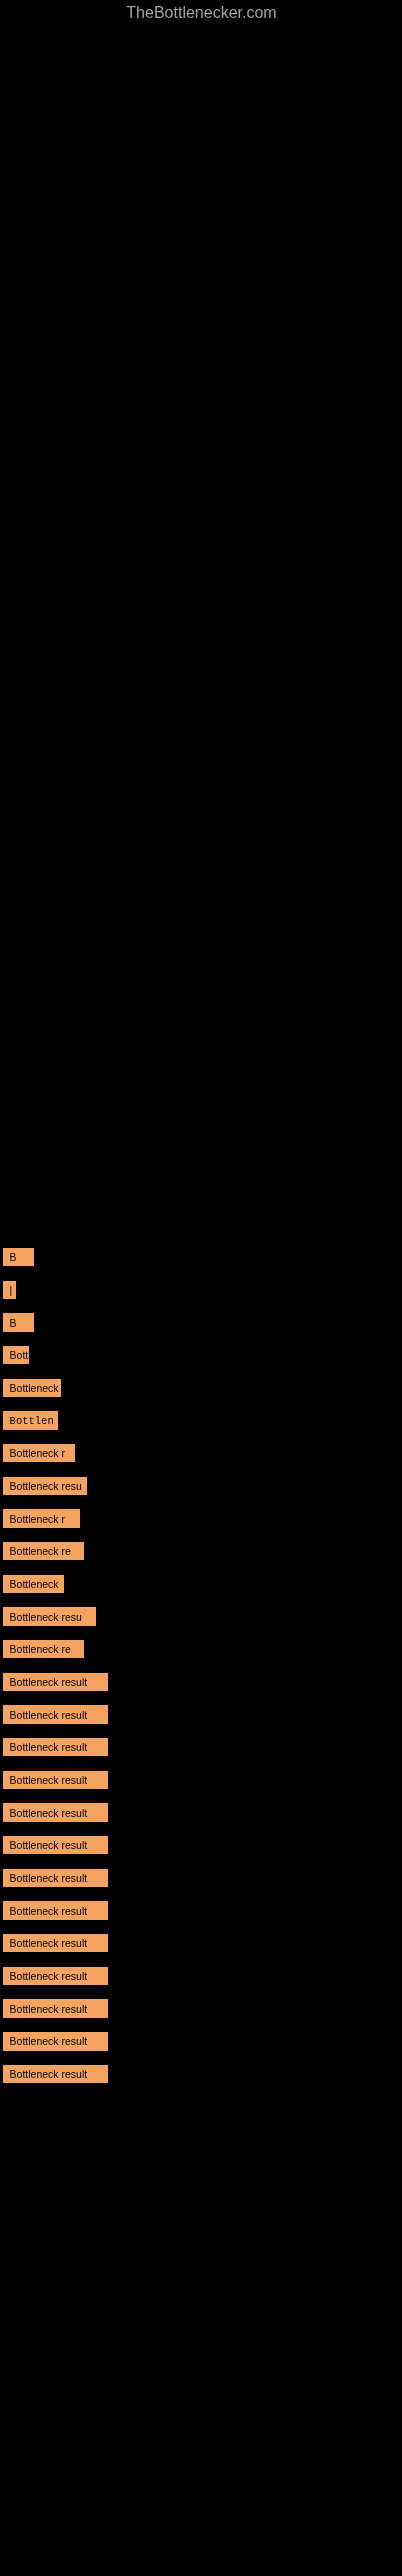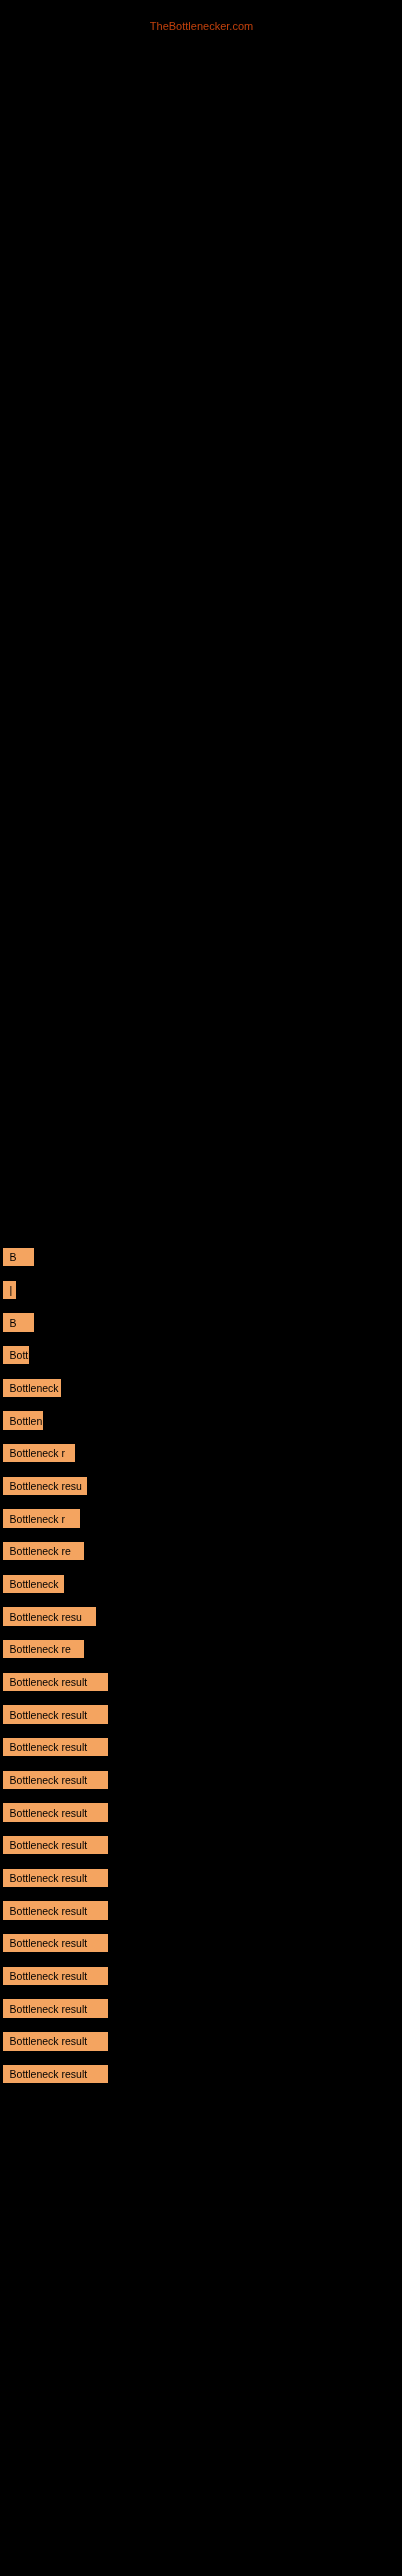--- a/index.html
+++ b/index.html
@@ -8,24 +8,24 @@
       box-sizing: border-box;
     }
     body {
       background-color: #000000;
       width: 403px;
       min-height: 2576px;
       font-family: Arial, sans-serif;
       position: relative;
     }
     .site-title {
-      color: #c2410c;
-      font-size: 11px;
+      color: #a3a3a3;
+      font-size: 16px;
       text-align: center;
-      padding-top: 20px;
+      padding-top: 4px;
       position: absolute;
       top: 0;
       left: 0;
       right: 0;
     }
     .bottleneck-items-container {
       position: absolute;
       top: 1248px;
       left: 0;
       width: 100%;
@@ -42,21 +42,21 @@
       font-weight: normal;
       padding: 3.2px 6.4px;
       white-space: nowrap;
     }
     
     .item-1 .bottleneck-label { width: 31px; overflow: hidden; }
     .item-2 .bottleneck-label { width: 8px; overflow: hidden; }
     .item-3 .bottleneck-label { width: 31px; overflow: hidden; }
     .item-4 .bottleneck-label { width: 26px; overflow: hidden; }
     .item-5 .bottleneck-label { width: 58px; overflow: hidden; }
-    .item-6 .bottleneck-label { width: 40px; overflow: hidden; }
+    .item-6 .bottleneck-label { width: 55px; overflow: hidden; font-family: Liberation Mono, monospace; }
     .item-7 .bottleneck-label { width: 72px; overflow: hidden; }
     .item-8 .bottleneck-label { width: 84px; overflow: hidden; }
     .item-9 .bottleneck-label { width: 77px; overflow: hidden; }
     .item-10 .bottleneck-label { width: 81px; overflow: hidden; }
     .item-11 .bottleneck-label { width: 61px; overflow: hidden; }
     .item-12 .bottleneck-label { width: 93px; overflow: hidden; }
     .item-13 .bottleneck-label { width: 81px; overflow: hidden; }
     .item-14 .bottleneck-label { width: 105px; overflow: hidden; }
     .item-15 .bottleneck-label { width: 105px; overflow: hidden; }
     .item-16 .bottleneck-label { width: 105px; overflow: hidden; }

